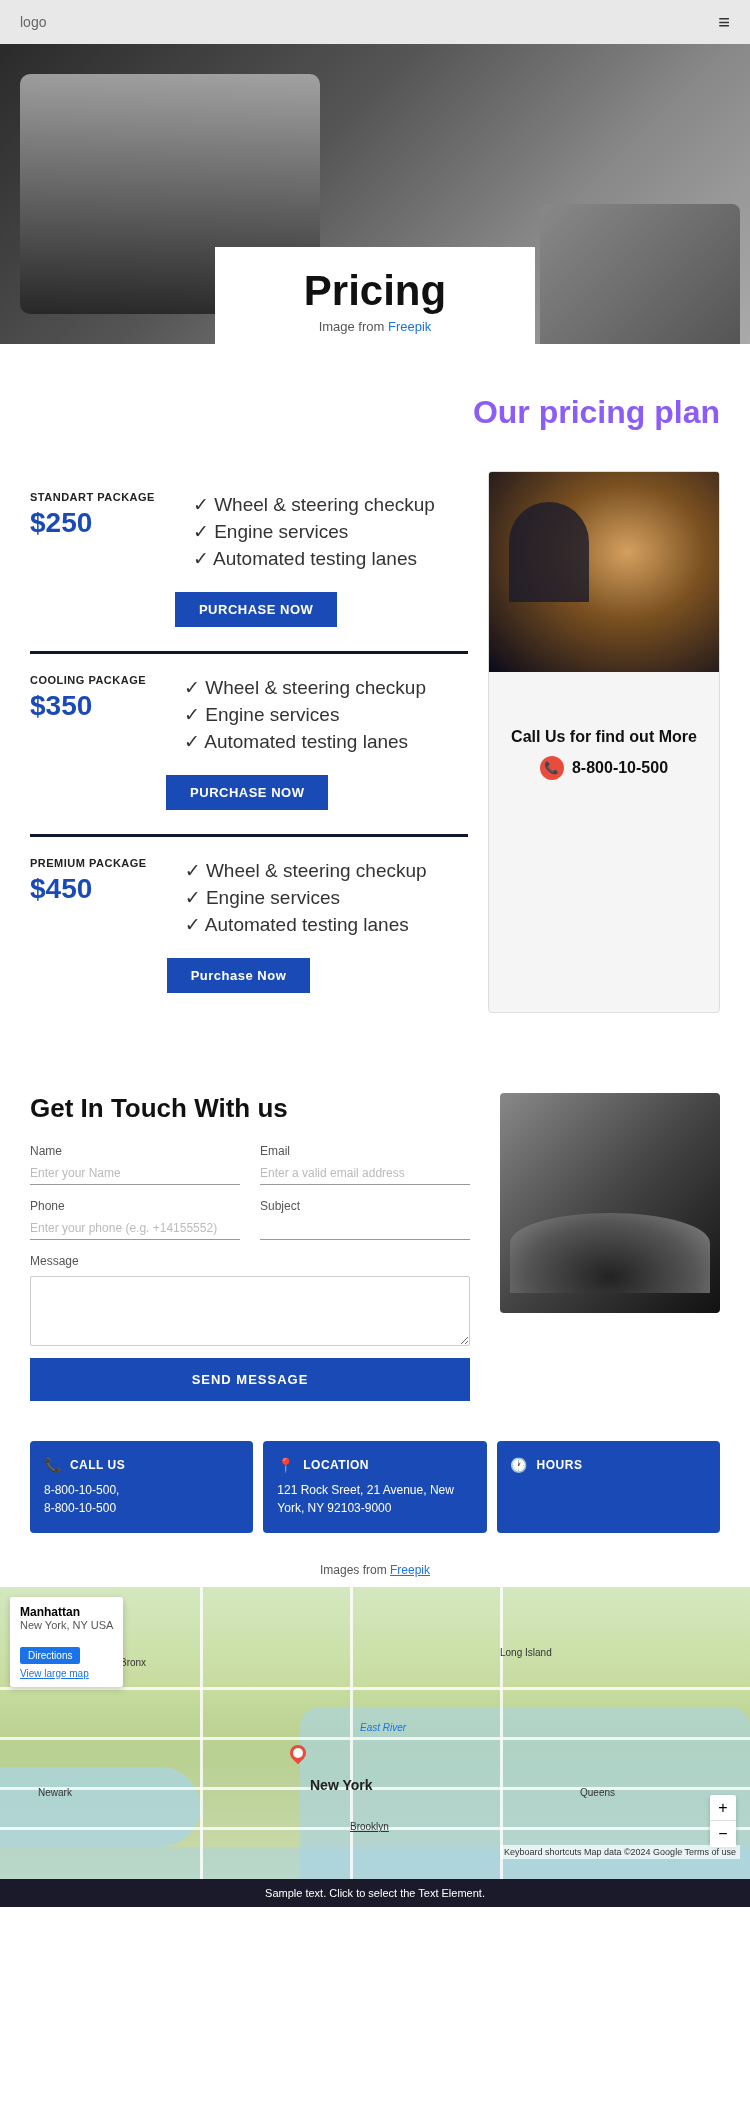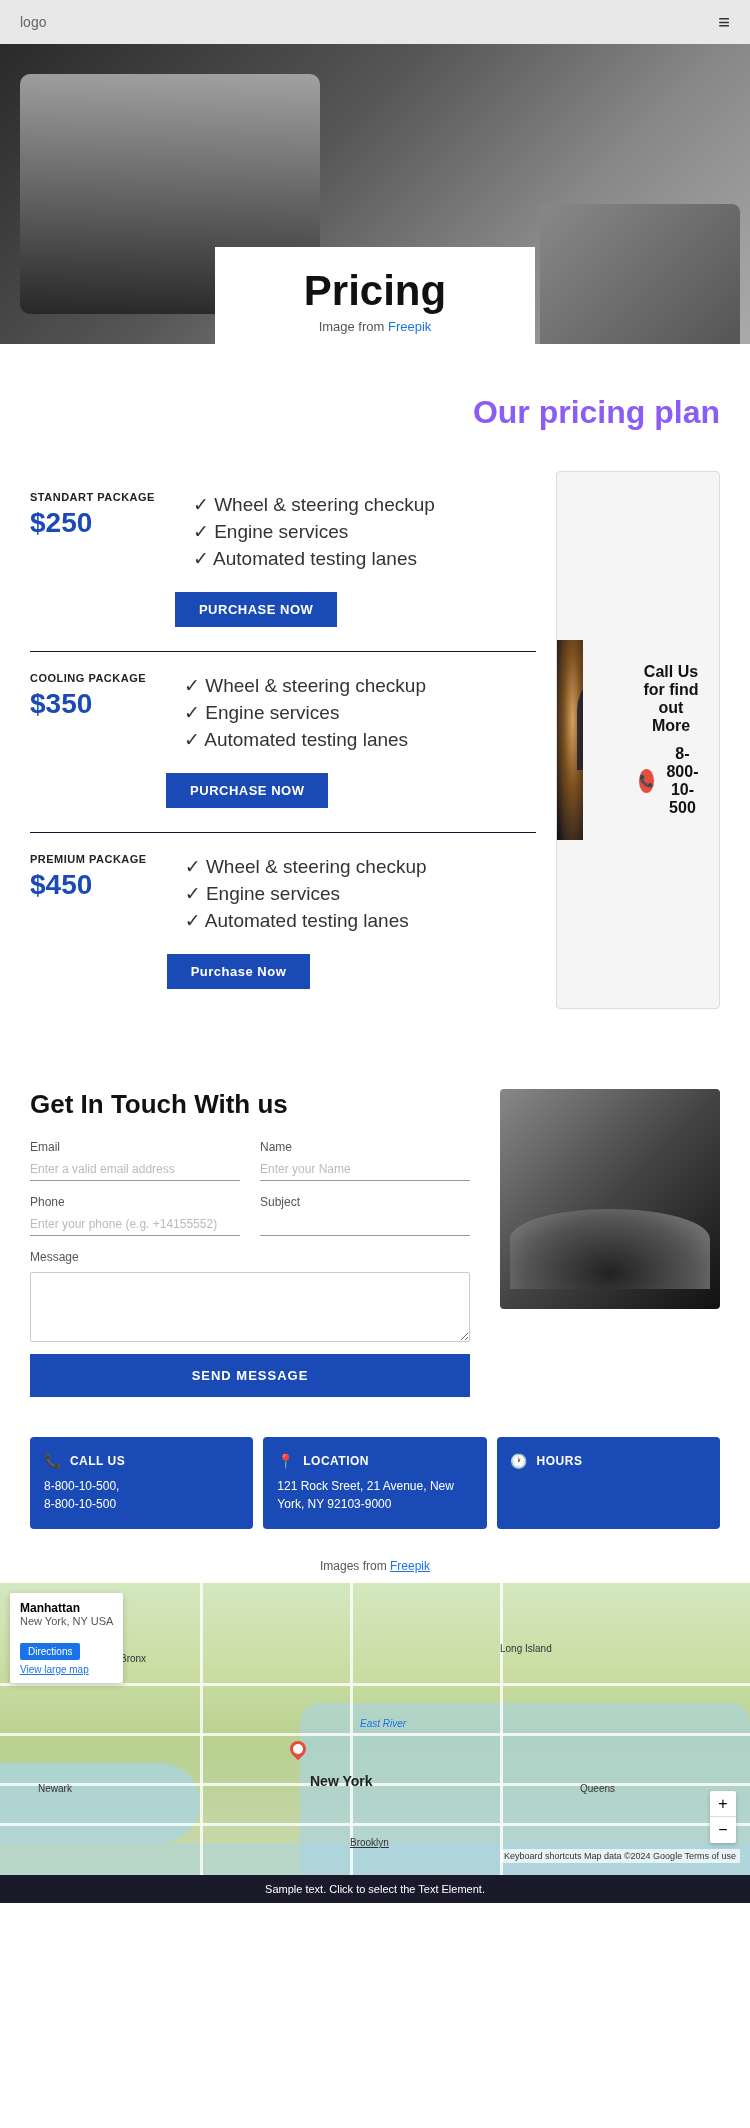--- a/index.html
+++ b/index.html
@@ -92,21 +92,21 @@
     .pricing-packages {
       flex: 1;
       display: flex;
       flex-direction: column;
       gap: 4px;
     }
     .package-row {
       display: flex;
       align-items: flex-start;
       padding: 20px 0;
-      border-top: 1px solid #0f172a;
+      border-top: 3px solid #0f172a;
       gap: 20px;
     }
     .package-row:first-child { border-top: none; }
     .package-left {
       min-width: 100px;
     }
     .package-name {
       font-size: 11px;
       font-weight: bold;
       color: #222;
@@ -139,26 +139,27 @@
       color: #fff;
       border: none;
       padding: 10px 24px;
       font-size: 13px;
       font-weight: bold;
       cursor: pointer;
       letter-spacing: 0.5px;
       margin-top: 8px;
     }
     .pricing-card {
-      width: 164px;
+      width: 232px;
       background: #f5f5f5;
       border: 1px solid #ddd;
       border-radius: 4px;
       overflow: hidden;
       display: flex;
+      flex-direction: column;
       align-items: center;
       gap: 40px;
     }
     .pricing-card-img {
       width: 100%;
       height: 200px;
       background: linear-gradient(135deg, #c8a060 0%, #8a6030 50%, #1a1a2a 100%);
       position: relative;
       overflow: hidden;
     }
@@ -404,21 +405,21 @@
       position: absolute;
       bottom: 0; left: 0; right: 0;
       background: #1a1a2a;
       color: #fff;
       text-align: center;
       padding: 8px;
       font-size: 11px;
     }
     .map-attribution {
       position: absolute;
-      bottom: 40px;
+      bottom: 48px;
       right: 10px;
       font-size: 9px;
       color: #333;
       background: rgba(255,255,255,0.7);
       padding: 2px 4px;
     }
 
     
     .map-label {
       position: absolute;
@@ -538,26 +539,26 @@
       </div>
     </div>
   </div>
 </section>
 
 <section class="contact-section">
   <div class="contact-form">
     <h2 class="contact-title">Get In Touch With us</h2>
     <div class="form-row">
       <div class="form-field">
+        <label class="form-label">Name</label>
+        <input class="form-input" type="text" placeholder="Enter your Name" style="">
+      </div>
+      <div class="form-field">
         <label class="form-label">Email</label>
         <input class="form-input" type="email" placeholder="Enter a valid email address" style="">
-      </div>
-      <div class="form-field">
-        <label class="form-label">Name</label>
-        <input class="form-input" type="text" placeholder="Enter your Name" style="">
       </div>
     </div>
     <div class="form-row">
       <div class="form-field">
         <label class="form-label">Phone</label>
         <input class="form-input" type="tel" placeholder="Enter your phone (e.g. +14155552)" style="">
       </div>
       <div class="form-field">
         <label class="form-label">Subject</label>
         <input class="form-input" type="text" style="">
@@ -618,21 +619,21 @@
     <div class="map-road-v" style="left:200px;top:0;height:100%;"></div>
     <div class="map-road-v" style="left:350px;top:0;height:100%;"></div>
     <div class="map-road-v" style="left:500px;top:0;height:100%;"></div>
 
     <div class="map-label" style="top:30px;left:30px;">Manhattan</div>
     <div class="map-label" style="top:60px;left:500px;">Long Island</div>
     <div class="map-label big" style="top:190px;left:310px;">New York</div>
     <div class="map-label water" style="top:135px;left:360px;">East River</div>
     <div class="map-label" style="top:70px;left:120px;">Bronx</div>
     <div class="map-label" style="top:200px;left:580px;">Queens</div>
-    <div class="map-label" style="top:254px;left:350px;text-decoration:underline;">Brooklyn</div>
+    <div class="map-label" style="top:234px;left:350px;text-decoration:underline;">Brooklyn</div>
     <div class="map-label" style="top:200px;left:38px;">Newark</div>
 
     <div class="map-pin" style="left:290px;top:158px;"></div>
   </div>
 
   <div class="map-overlay">
     <div class="map-overlay-title">Manhattan</div>
     <div class="map-overlay-sub">New York, NY USA</div>
     <button class="map-directions-btn">Directions</button>
     <a class="map-link" href="#">View large map</a>

